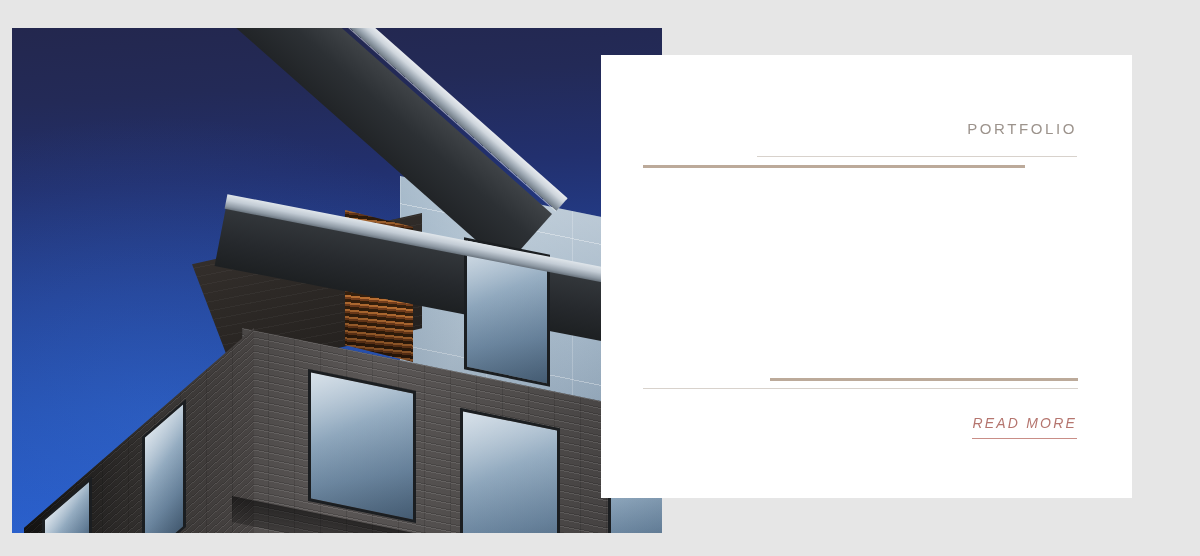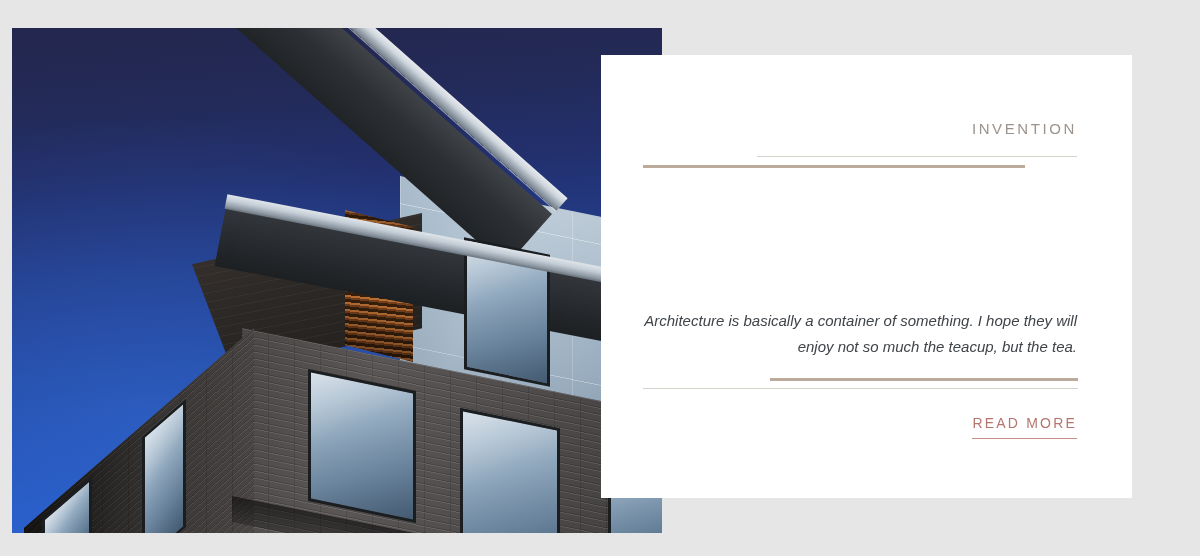--- a/index.html
+++ b/index.html
@@ -326,20 +326,21 @@
     height: 1px;
     background: #d8d2cc;
   }
 
   .read-more {
     position: absolute;
     right: 0;
     top: 360px;
     text-align: right;
     font-size: 14px;
+    font-style: italic;
     letter-spacing: 2.2px;
     color: #b5756e;
     text-decoration: none;
     padding-bottom: 7px;
     border-bottom: 1px solid #c98e87;
     display: inline-block;
     cursor: pointer;
     margin-left: 12px;
   }
 </style>
@@ -400,27 +401,26 @@
 
     <div class="band-bottom"></div>
 
     <div class="parapet-right"></div>
     <div class="parapet-left"></div>
   </div>
 
   <div class="card">
     <div class="card-inner">
 
-      <div class="eyebrow">INVENTION</div>
+      <div class="eyebrow">PORTFOLIO</div>
 
       <div class="rule-top-thin"></div>
       <div class="rule-top-thick"></div>
 
 
-      <p class="body-copy">Architecture is basically a container of something. I hope they will enjoy not so much the teacup, but the tea.</p>
 
       <div class="rule-bot-thick"></div>
       <div class="rule-bot-thin"></div>
 
       <a class="read-more">READ MORE</a>
 
     </div>
   </div>
 
 </div>

